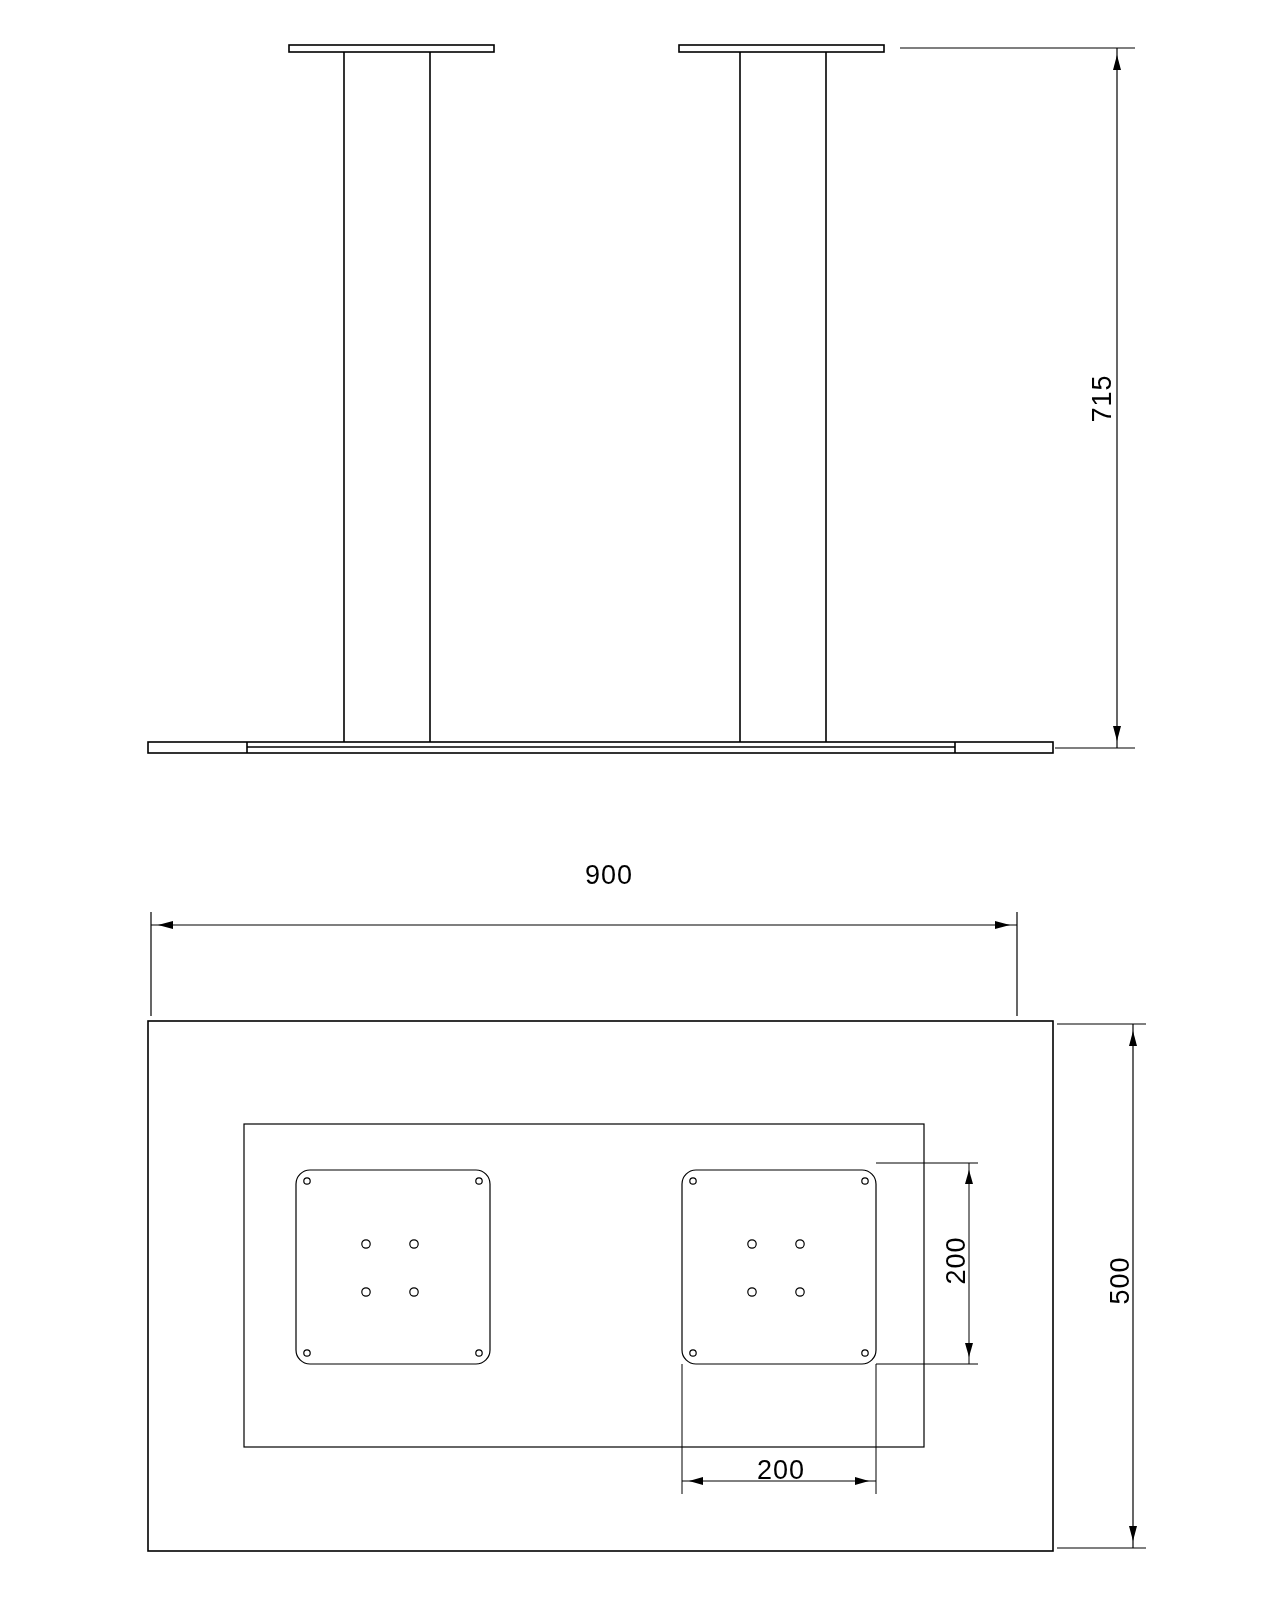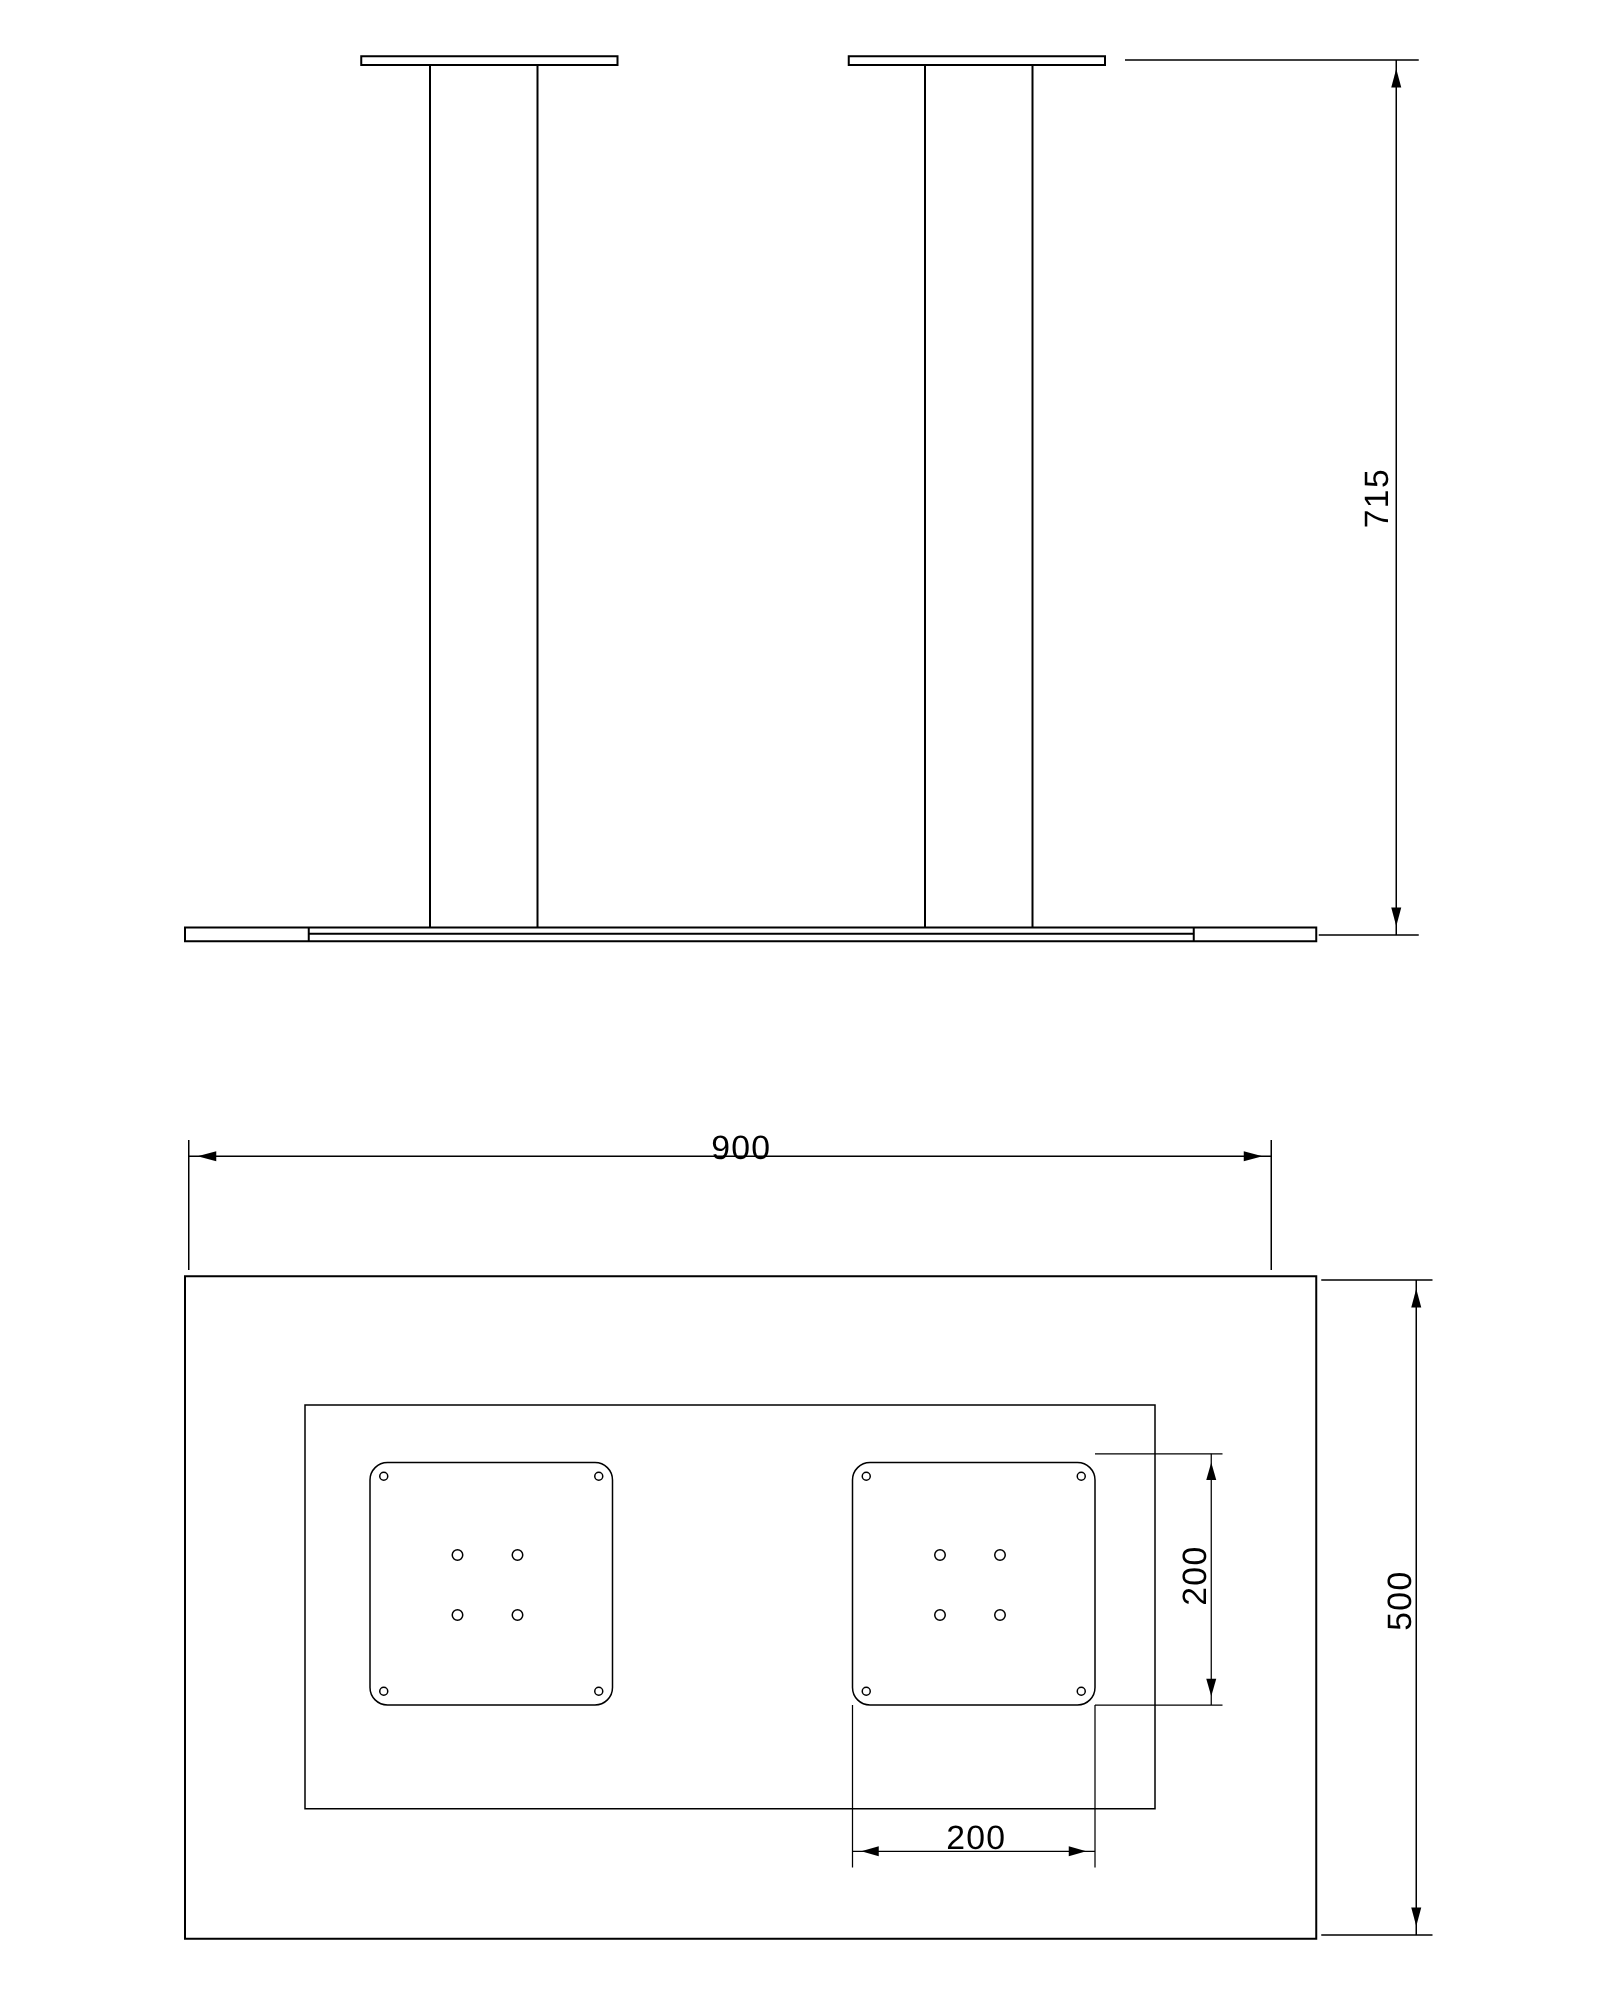--- a/index.html
+++ b/index.html
@@ -146,21 +146,21 @@
       <line x1="876" y1="1364" x2="876" y2="1494"></line>
       <line x1="682" y1="1481" x2="876" y2="1481"></line>
       <polygon points="689,1481 703,1477 703,1485" fill="#000000" stroke="none"></polygon>
       <polygon points="869,1481 855,1477 855,1485" fill="#000000" stroke="none"></polygon>
     </g>
 
   </svg>
 
   <div class="dim-label rot" style="left: 1072px; top: 383px; width: 60px; text-align: center;">715</div>
 
-  <div class="dim-label" style="left: 553px; top: 903px; width: 80px; text-align: center;">900</div>
+  <div class="dim-label" style="left: 553px; top: 860px; width: 80px; text-align: right;">900</div>
 
   <div class="dim-label rot" style="left: 1090px; top: 1265px; width: 60px; text-align: center;">500</div>
 
   <div class="dim-label rot" style="left: 926px; top: 1245px; width: 60px; text-align: center;">200</div>
 
   <div class="dim-label" style="left: 741px; top: 1455px; width: 80px; text-align: center;">200</div>
 
 </div>
 
 </body></html>

